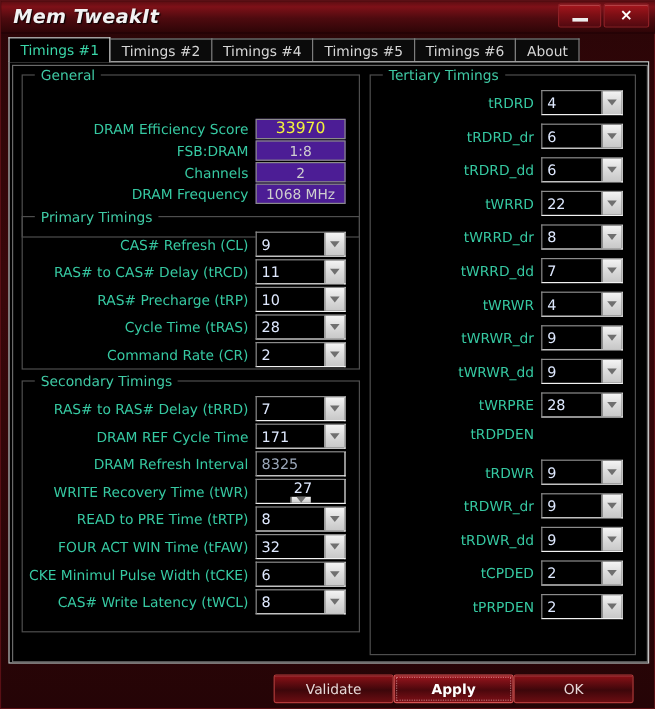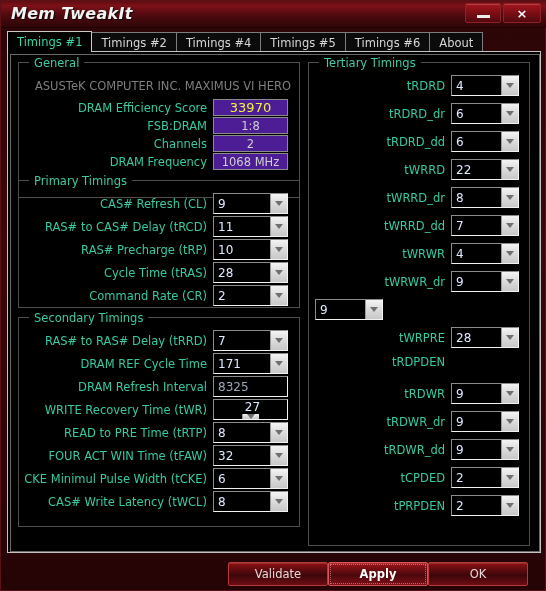--- a/index.html
+++ b/index.html
@@ -235,21 +235,20 @@
       </div>
       <div class="tab">
         <span>About</span>
       </div>
     </div>
 
   <div class="panel">
 
     <div class="group" style="left:10px; top:10px; width:282px; height:136px;">
       <div class="legend">General</div>
-      <div class="lbl dim" style="position:absolute; left:0; top:16px; width:272px;">ASUSTeK COMPUTER INC. MAXIMUS VI HERO</div>
       <div id="general-rows">
           <div class="row" style="left: 0px; top: 36px; width: 272px;">
             <div class="lbl" style="width: 188px;">DRAM Efficiency Score</div>
             <div style="width: 6px;"></div>
             <div class="dispbox hilite" style="width: 75px;">33970</div>
           </div>
           <div class="row" style="left: 0px; top: 54px; width: 272px;">
             <div class="lbl" style="width: 188px;">FSB:DRAM</div>
             <div style="width: 6px;"></div>
             <div class="dispbox" style="width: 75px;">1:8</div>
@@ -481,20 +480,21 @@
             <div class="lbl" style="width: 136px;">tWRWR_dr</div>
             <div style="width: 6px;"></div>
             <div class="spin" style="width: 68px;">
               <div class="val">9</div>
               <div class="btns">
                 <div class="arrow"></div>
               </div>
             </div>
           </div>
           <div class="row" style="left: 0px; top: 236px; width: 214px;">
+            <div class="lbl" style="width: 136px;">tWRWR_dd</div>
             <div style="width: 6px;"></div>
             <div class="spin" style="width: 68px;">
               <div class="val">9</div>
               <div class="btns">
                 <div class="arrow"></div>
               </div>
             </div>
           </div>
           <div class="row" style="left: 0px; top: 264px; width: 214px;">
             <div class="lbl" style="width: 136px;">tWRPRE</div>

